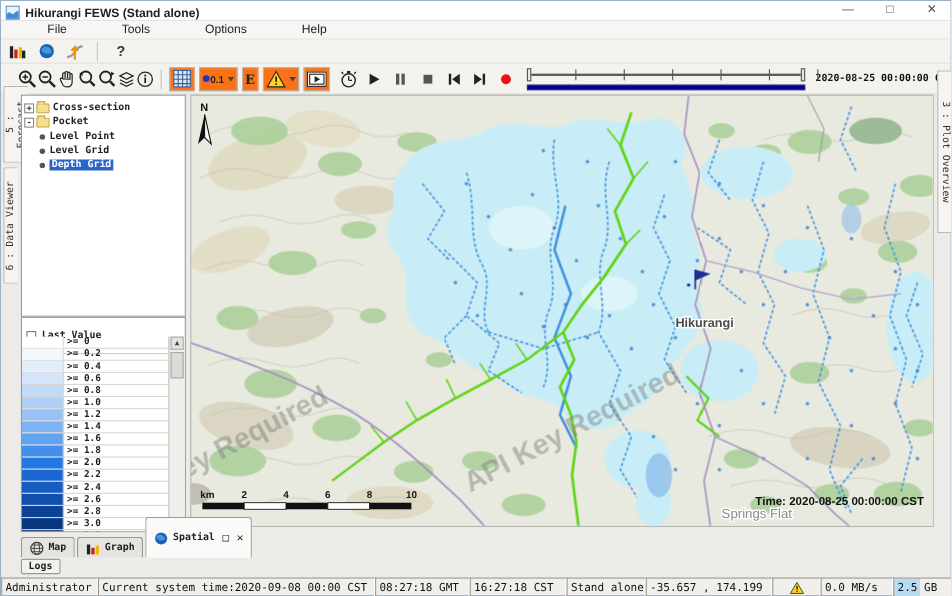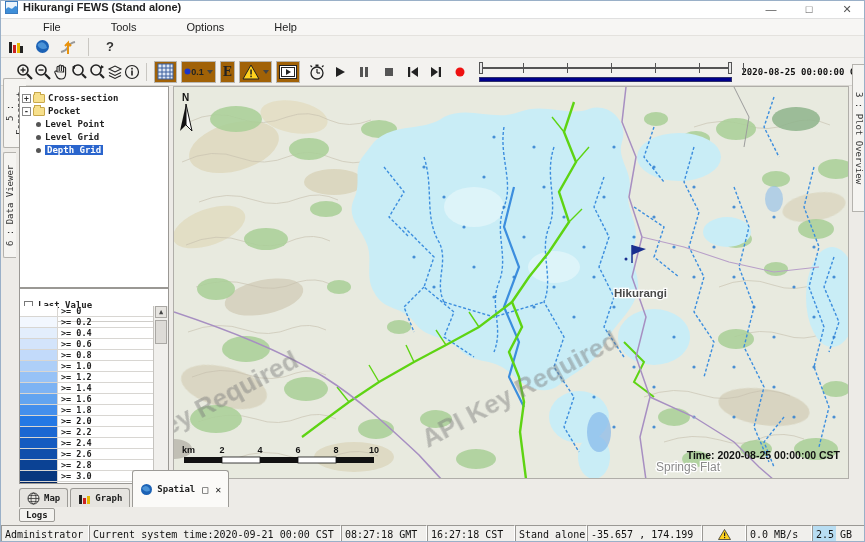--- a/index.html
+++ b/index.html
@@ -1,35 +1,35 @@
 <!DOCTYPE html>
 <html><head>
 <meta charset="utf-8">
 <style>
   * { margin:0; padding:0; box-sizing:border-box; }
   html,body { width:865px; height:542px; font-family:"Liberation Sans",sans-serif; background:#fff; }
   #app { position:relative; width:865px; height:542px; background:#f0f0f0; border:1px solid #9ab0c8; overflow:hidden; }
 
   
-  .titlebar { position:absolute; top:0; left:0; width:865px; height:18px; background:#ffffff; border-bottom:1px solid #e0e0e0; display:flex; align-items:flex-start; }
+  .titlebar { position:absolute; top:0; left:0; width:865px; height:18px; background:#ffffff; border-bottom:1px solid #e0e0e0; display:flex; align-items:flex-end; }
   .titlebar .appicon { width:13px; height:13px; margin:0 5px 0 4px; }
   .titlebar .title { font-size:11px; font-weight:bold; color:#222; }
   .wincontrols { position:absolute; right:0; top:0; height:18px; display:flex; }
   .winbtn { width:38px; height:18px; text-align:center; font-size:11px; color:#555; line-height:17px; cursor:default; }
 
   
   .menubar { position:absolute; top:18px; left:0; width:865px; height:17px; background:#f7f6f4; border-bottom:1px solid #e4e2de; display:flex; align-items:center; }
   .menuitem { font-size:11px; color:#222; padding:0 8px;margin-left:34px; }
 
   
   .toolbar1 { position:absolute; top:35px; left:0; width:865px; height:22px; background:#f3f2ef; border-bottom:1px solid #e0ded9; display:flex; align-items:center; gap:4px; padding-left:4px; }
   .toolbar2 { position:absolute; top:57px; left:0; width:865px; height:28px; background:#f3f2ef; border-bottom:1px solid #d8d6d1; display:flex; align-items:center; }
   .tbtn { width:22px; height:22px; display:flex; align-items:center; justify-content:center; }
   .tsep { width:1px; height:18px; background:#c9c7c2; margin:0 5px; }
-  .dropbtn { display:flex; align-items:center; height:22px; border:1px solid #b9b7b2; background:#a16207; padding:0 2px; margin:0 2px; }
+  .dropbtn { display:flex; align-items:center; height:22px; border:1px solid #b9b7b2; background:#f97316; padding:0 2px; margin:0 2px; }
   .caret { width:0; height:0; border-left:3px solid transparent; border-right:3px solid transparent; border-top:4px solid #444; margin-left:3px; }
   .lbl-small { font-size:9px; font-weight:bold; color:#222; }
   .helpbtn { font-size:13px; font-weight:bold; color:#333; margin-left:8px; }
 
   
   .timeline { position:relative; width:318px; height:24px; margin-left:8px; }
   .tl-track { position:absolute; left:4px; right:4px; top:7px; height:2px; background:#555; }
   .tl-tick { position:absolute; top:3px; width:1px; height:10px; background:#555; }
   .tl-handle { position:absolute; top:2px; width:4px; height:12px; background:#e8e8e8; border:1px solid #555; }
   .tl-bar { position:absolute; left:2px; right:2px; top:17px; height:5px; background:#00008b; border:1px solid #30306a; }
@@ -658,21 +658,21 @@
       <span class="tabglyph">✕</span>
     </div>
   </div>
 
   <div class="logsrow">
     <div class="logsbtn">Logs</div>
   </div>
 
   <div class="statusbar">
     <div class="scell" style="width:88px">Administrator</div>
-    <div class="scell grow">Current system time:2020-09-21 00:00 CST</div>
+    <div class="scell grow">Current system time:2020-09-08 00:00 CST</div>
     <div class="scell" style="width:86px">08:27:18 GMT</div>
     <div class="scell" style="width:88px">16:27:18 CST</div>
     <div class="scell" style="width:72px">Stand alone</div>
     <div class="scell" style="width:115px">-35.657 , 174.199</div>
     <div class="scell" style="width:44px; text-align:center">
       <svg width="13" height="11" viewBox="0 0 13 11">
           <path d="M6.5,0.5 L12.5,10.5 L0.5,10.5 Z" fill="#ffd21e" stroke="#333" stroke-width="0.8"></path>
           <rect x="6" y="3.5" width="1.2" height="3.6" fill="#222"></rect>
           <rect x="6" y="8" width="1.2" height="1.2" fill="#222"></rect>
         </svg>

